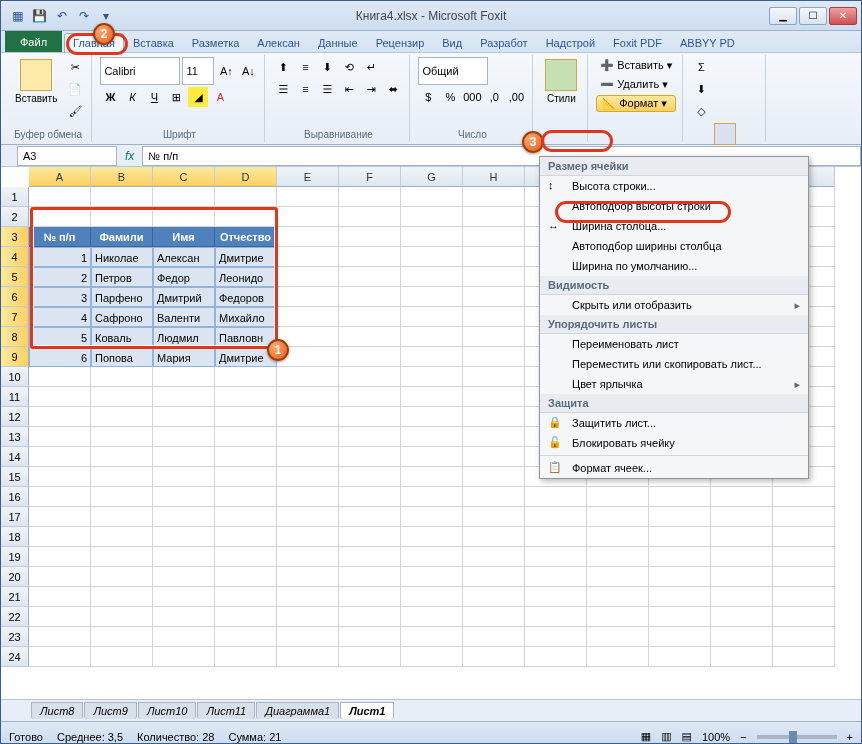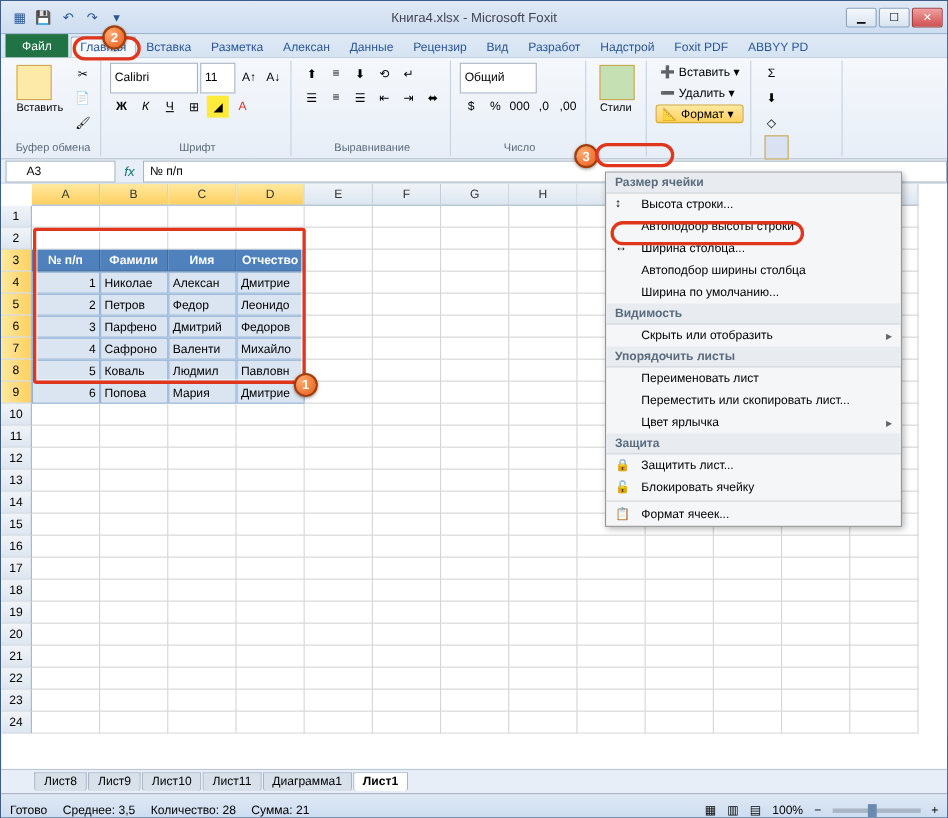--- a/index.html
+++ b/index.html
@@ -15,30 +15,30 @@
 
   .ribbon-tabs { height: 22px; background: linear-gradient(to bottom,#dfe9f5,#d5e3f2); display: flex; align-items: flex-end; padding-left: 4px; border-bottom: 1px solid #b8c7d8; }
   .tab { padding: 3px 8px; font-size: 11px; color: #2b5797; cursor: pointer; border: 1px solid transparent; border-bottom: none; position: relative; }
   .tab.file { background: #217346; color: #fff; padding: 4px 14px; margin-right: 2px; }
   .tab.active { background: #f5f8fc; border-color: #a0b0c4; border-radius: 3px 3px 0 0; }
 
   .ribbon { height: 92px; background: linear-gradient(to bottom,#f5f8fc,#e7eef7); border-bottom: 1px solid #a0b0c4; display: flex; padding: 2px 4px; gap: 2px; }
   .group { border-right: 1px solid #c5d2e0; padding: 2px 6px; display: flex; flex-direction: column; justify-content: space-between; }
   .group-label { font-size: 10px; color: #5a6b7d; text-align: center; padding-top: 2px; }
   .group-body { display: flex; align-items: flex-start; gap: 4px; flex: 1; }
-  .bigbtn { display: flex; flex-direction: column; align-items: flex-start; padding: 2px 4px; cursor: pointer; font-size: 10px; text-align: center; }
+  .bigbtn { display: flex; flex-direction: column; align-items: center; padding: 2px 4px; cursor: pointer; font-size: 10px; text-align: center; }
   .bigbtn .ico { width: 32px; height: 32px; background: #fde9a8; border: 1px solid #cda850; margin-bottom: 2px; }
   .smallbtn { width: 20px; height: 20px; display: inline-flex; align-items: center; justify-content: center; cursor: pointer; font-size: 11px; }
   .stack { display: flex; flex-direction: column; gap: 2px; }
   .fontrow { display: flex; gap: 2px; align-items: center; }
   .combo { height: 20px; border: 1px solid #a8b5c5; background: #fff; font-size: 11px; padding: 13px 3px; display: flex; align-items: center; }
   .bold { font-weight: bold; } .italic { font-style: italic; } .underline { text-decoration: underline; }
 
   .formula-bar { height: 22px; border-bottom: 1px solid #b8c7d8; display: flex; align-items: center; background: #e7eef7; }
-  .namebox { width: 100px; height: 20px; border: 1px solid #a8b5c5; background: #fff; margin-left: 4px; padding: 0 18px; display: flex; align-items: center; font-size: 11px; }
+  .namebox { width: 100px; height: 20px; border: 1px solid #a8b5c5; background: #fff; margin-left: 16px; padding: 0 5px; display: flex; align-items: center; font-size: 11px; }
   .fxlabel { margin: 0 8px; font-style: italic; font-size: 12px; color: #0f766e; }
   .fxinput { flex: 1; height: 20px; border: 1px solid #a8b5c5; background: #fff; padding: 0 5px; font-size: 11px; display: flex; align-items: center; }
 
   .grid-area { position: relative; background: #fff; height: 500px; overflow: hidden; }
   .colheaders { display: flex; height: 20px; margin-left: 28px; }
   .colhead { width: 62px; background: linear-gradient(to bottom,#f0f4f8,#dde6f0); border-right: 1px solid #c0ccd8; border-bottom: 1px solid #a0b0c4; text-align: center; font-size: 11px; color: #333; line-height: 20px; }
   .colhead.sel { background: linear-gradient(to bottom,#ffe9a0,#ffd060); }
   .rows { }
   .row { display: flex; height: 20px; }
   .rowhead { width: 28px; background: linear-gradient(to bottom,#f0f4f8,#dde6f0); border-right: 1px solid #a0b0c4; border-bottom: 1px solid #c0ccd8; text-align: center; font-size: 11px; line-height: 20px; }
@@ -48,28 +48,28 @@
   .tblcell { border: 1px solid #95b3d7; background: #dbe5f1; }
   .tblcell.r1 { text-align: right; }
   .selection-border { position: absolute; left: 29px; top: 40px; width: 248px; height: 142px; border: 3px solid #e0361d; border-radius: 3px; pointer-events: none; box-shadow: 0 0 0 1px #fff inset; }
 
   .badge { position: absolute; width: 22px; height: 22px; border-radius: 50%; background: radial-gradient(circle at 30% 30%,#ffaa70,#e85a1a); border: 2px solid #a03d0a; color: #fff; font-weight: bold; font-size: 12px; display: flex; align-items: center; justify-content: center; z-index: 100; box-shadow: 0 1px 3px rgba(0,0,0,0.4); }
 
   .tab-callout { position: absolute; left: 65px; top: 32px; width: 62px; height: 22px; border: 3px solid #e0361d; border-radius: 11px; pointer-events: none; z-index: 50; }
   .format-callout { position: absolute; left: 540px; top: 129px; width: 72px; height: 22px; border: 3px solid #e0361d; border-radius: 11px; pointer-events: none; z-index: 200; }
   .autofit-callout { position: absolute; left: 554px; top: 200px; width: 176px; height: 22px; border: 3px solid #e0361d; border-radius: 11px; pointer-events: none; z-index: 200; }
 
-  .dropdown { position: absolute; left: 549px; top: 155px; width: 270px; background: #f5f6f7; border: 1px solid #969696; box-shadow: 2px 2px 6px rgba(0,0,0,0.3); z-index: 150; font-size: 11px; }
+  .dropdown { position: absolute; left: 538px; top: 155px; width: 270px; background: #f5f6f7; border: 1px solid #969696; box-shadow: 2px 2px 6px rgba(0,0,0,0.3); z-index: 150; font-size: 11px; }
   .dd-header { background: #e8ecf0; color: #5a6b7d; font-weight: bold; padding: 3px 8px; border-bottom: 1px solid #d0d6dc; }
   .dd-item { padding: 4px 8px 4px 32px; position: relative; cursor: pointer; }
   .dd-item.arrow::after { content: "▸"; position: absolute; right: 8px; color: #666; }
   .dd-icon { position: absolute; left: 8px; top: 3px; width: 16px; height: 16px; }
   .dd-sep { height: 1px; background: #d0d6dc; margin: 2px 0; }
 
-  .sheet-tabs { position: absolute; bottom: 22px; left: 0; right: 0; height: 22px; background: #e7eef7; border-top: 1px solid #b8c7d8; display: flex; align-items: center; padding-left: 30px; gap: 0; }
+  .sheet-tabs { position: absolute; bottom: 22px; left: 0; right: 0; height: 22px; background: #e7eef7; border-top: 1px solid #b8c7d8; display: flex; align-items: center; padding-left: 30px; gap: 0; font-style: italic; }
   .sheettab { padding: 2px 8px; background: #d8e0ea; border: 1px solid #a8b5c5; border-bottom: none; font-size: 11px; cursor: pointer; border-radius: 0 0 3px 3px; margin-right: 1px; }
   .sheettab.active { background: #fff; font-weight: bold; }
   .statusbar { position: absolute; bottom: 0; left: 0; right: 0; height: 22px; background: linear-gradient(to bottom,#dfe9f5,#cdddf0); border-top: 1px solid #a0b0c4; display: flex; align-items: flex-end; padding: 0 8px; font-size: 11px; gap: 14px; }
   .statusbar .right { margin-left: auto; display: flex; align-items: center; gap: 10px; }
   .zoomslider { width: 80px; height: 4px; background: #a8b5c5; position: relative; }
   .zoomslider .thumb { position: absolute; left: 40%; top: -4px; width: 8px; height: 12px; background: #6a8ab0; }
 
   .ribbon .format-active { background: linear-gradient(to bottom,#ffe9a0,#ffd060); border: 1px solid #d5a830; border-radius: 3px; padding: 1px 5px; }
 </style>
 </head>

